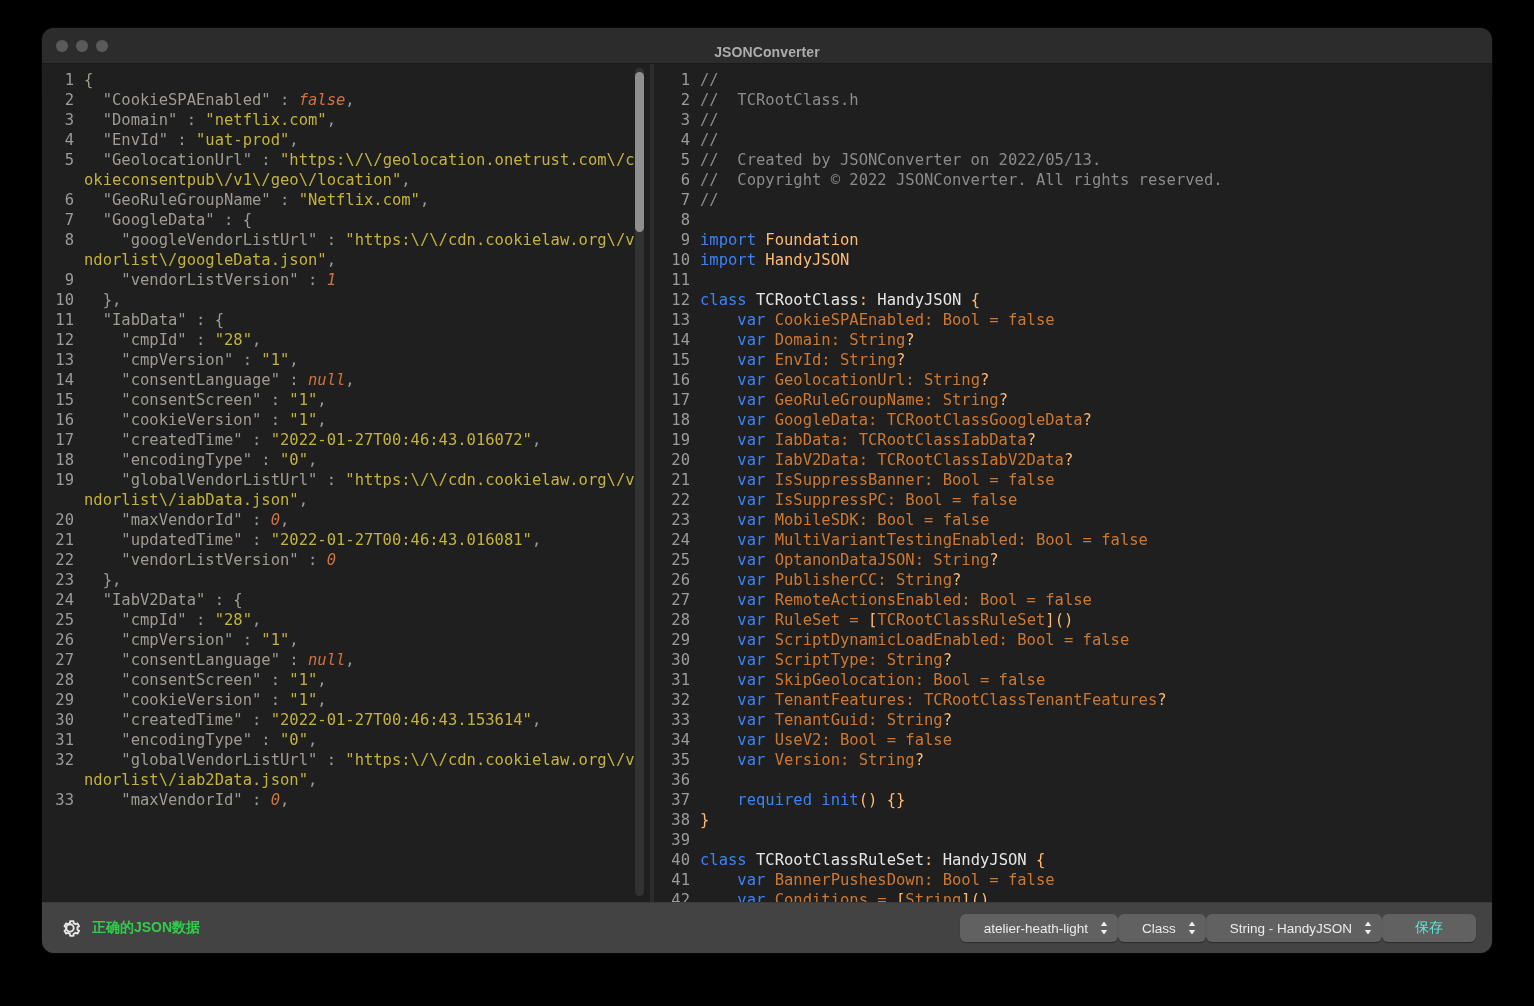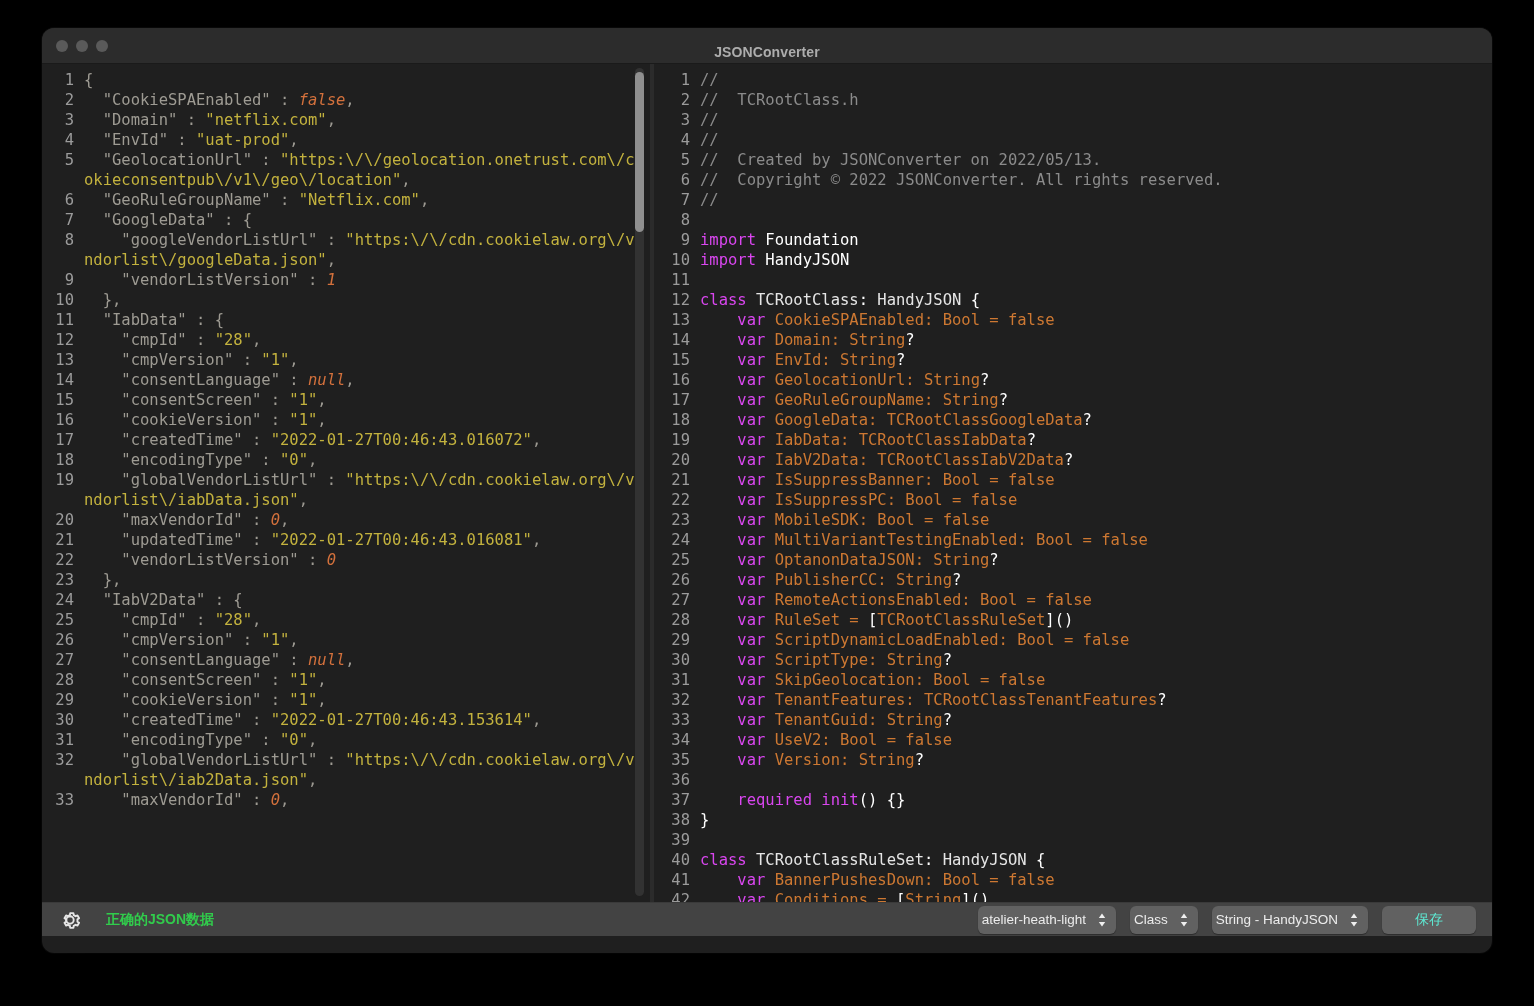--- a/index.html
+++ b/index.html
@@ -114,24 +114,24 @@
   }
 
   
   .k   { color: #9e9b93; }  
   .s   { color: #c3b23e; }  
   .n   { color: #d4713c; font-style: italic; }  
   .p   { color: #9e9b93; }  
 
   
   .cm  { color: #8b8b8b; }  
-  .kw  { color: #d946ef; }  
+  .kw  { color: #3b82f6; }  
   .ty  { color: #e5e5e5; }  
   .id  { color: #cd7832; }  
-  .pl  { color: #ffffff; }  
+  .pl  { color: #fdba74; }  
 
   
   .scrollbar {
     position: absolute;
     top: 4px;
     right: 6px;
     width: 9px;
     height: 828px;
     background: #323232;
     border-radius: 5px;
@@ -141,46 +141,45 @@
     top: 4px;
     left: 0;
     width: 9px;
     height: 160px;
     background: #8f8f8f;
     border-radius: 5px;
   }
 
   
   .toolbar {
-    height: 34px;
+    height: 51px;
     background: #434343;
     border-top: 1px solid #3a3a3a;
     display: flex;
     align-items: center;
     padding: 0 16px;
-    gap: 14px;
   }
   .gear { width: 24px; height: 24px; flex: 0 0 24px; cursor: pointer; }
   .status {
     font-family: "Liberation Sans", sans-serif;
     font-size: 14px;
     font-weight: bold;
     color: #31cc4c;
     margin-left: 10px;
   }
   .spacer { flex: 1 1 auto; }
 
   .popup {
     position: relative;
     height: 28px;
     background: #616161;
     border-radius: 6px;
     display: flex;
     align-items: center;
-    padding: 0 30px 0 4px;
+    padding: 0 30px 0 24px;
     font-family: "Liberation Sans", sans-serif;
     font-size: 13.5px;
     color: #ececec;
     cursor: pointer;
     box-shadow: 0 1px 1px rgba(0,0,0,0.35);
     white-space: nowrap;
   }
   .popup .chev {
     position: absolute;
     right: 9px;

